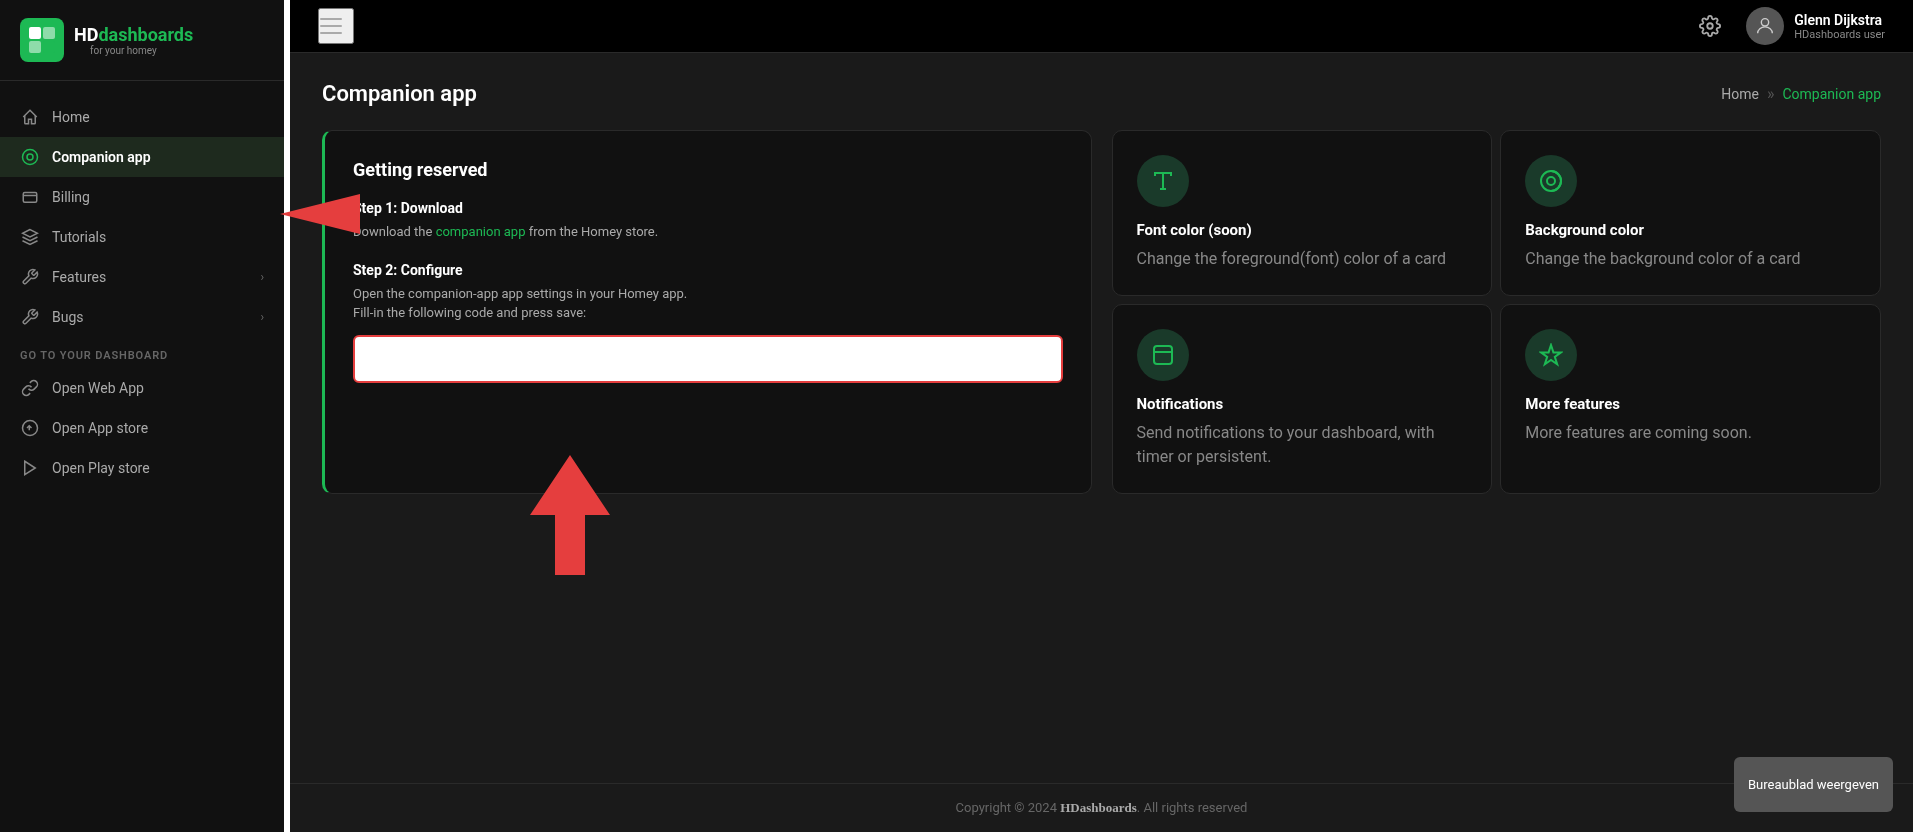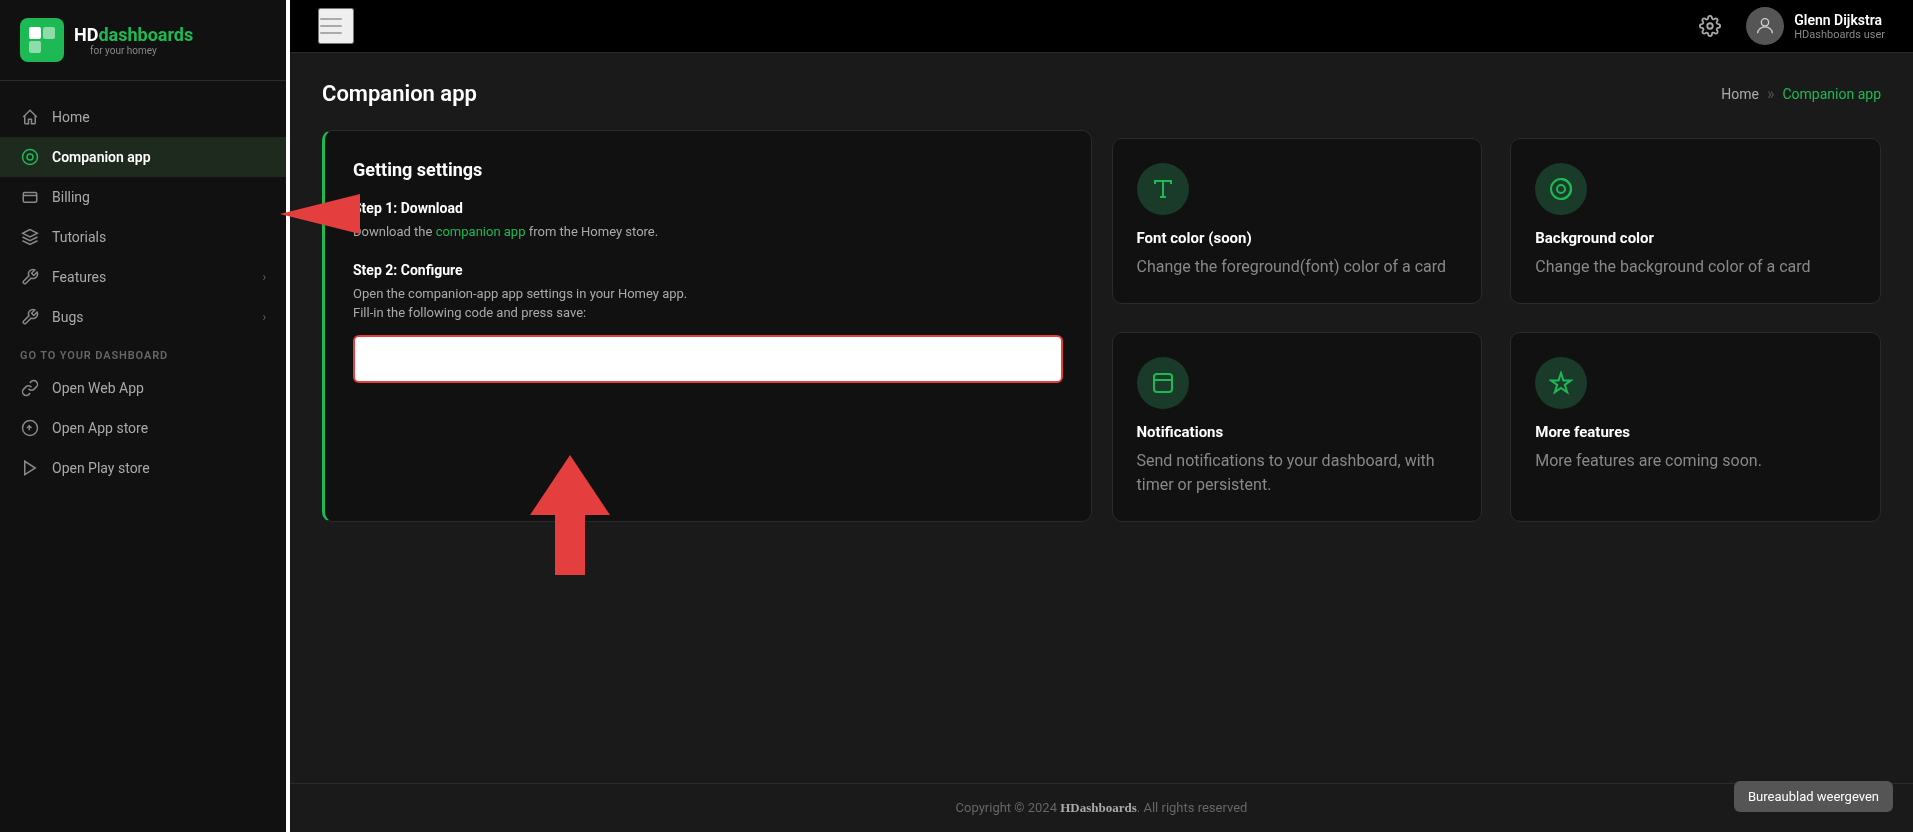--- a/index.html
+++ b/index.html
@@ -14,21 +14,21 @@
     }
 
     
     .sidebar {
       width: 290px;
       min-width: 290px;
       background: #111111;
       display: flex;
       flex-direction: column;
       height: 100%;
-      border-right: 4px solid #ffffff;
+      border-right: 6px solid #ffffff;
     }
 
     .sidebar-logo {
       display: flex;
       align-items: center;
       padding: 18px 20px;
       border-bottom: 1px solid #2a2a2a;
       gap: 10px;
     }
 
@@ -308,23 +308,22 @@
       font-size: 14px;
       color: #333;
       margin-top: 12px;
       outline: none;
     }
 
     
     .right-cards {
       display: grid;
       grid-template-columns: 1fr 1fr;
-      gap: 28px;
+      gap: 8px;
       align-content: start;
-      margin-top: 8px;
     }
 
     .feature-card {
       background: #111;
       border-radius: 10px;
       padding: 24px;
       border: 1px solid #2a2a2a;
     }
 
     .feature-icon {
@@ -367,21 +366,21 @@
       font-family: Liberation Serif, serif;
     }
 
     
     .tooltip-bottom-right {
       position: fixed;
       bottom: 20px;
       right: 20px;
       background: #555;
       color: #fff;
-      padding: 8px 14px;
+      padding: 20px 14px;
       border-radius: 6px;
       font-size: 13px;
     }
 
     .arrow-left {
       position: fixed;
       left: 280px;
       top: 194px;
       pointer-events: none;
       z-index: 999;
@@ -553,21 +552,21 @@
       <div class="breadcrumb">
         <span class="breadcrumb-home">Home</span>
         <span class="breadcrumb-sep">»</span>
         <span class="breadcrumb-current">Companion app</span>
       </div>
     </div>
 
     <div class="content-grid">
 
       <div class="card-main card-getting-started">
-        <h2>Getting settings</h2>
+        <h2>Getting reserved</h2>
 
         <div class="step">
           <div class="step-title">Step 1: Download</div>
           <div class="step-desc">
             <span>Download the </span><a href="#">companion app</a><span> from the Homey store.</span>
           </div>
         </div>
 
         <div class="step">
           <div class="step-title">Step 2: Configure</div>

